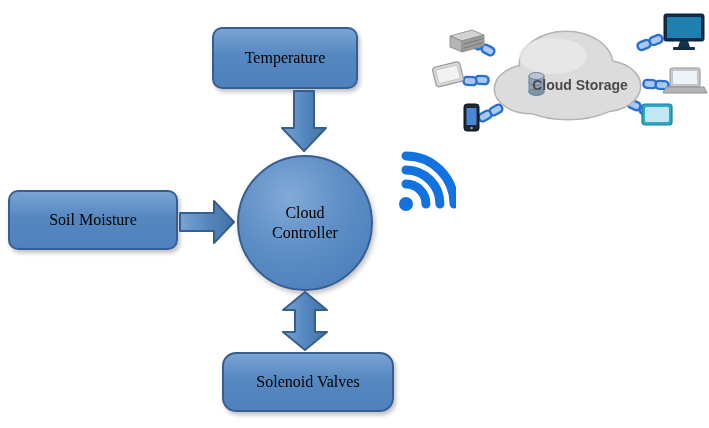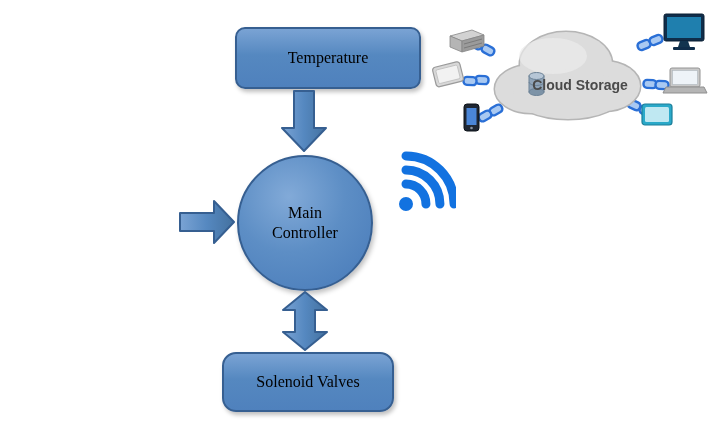--- a/index.html
+++ b/index.html
@@ -33,21 +33,21 @@
     box-shadow: 2px 3px 4px rgba(0,0,0,0.25);
   }
 
   .circle {
     background: radial-gradient(circle at 38% 30%, #82aad8 0%, #5d8ec5 45%, #4f81bd 80%);
     border: 2px solid #365f91;
     border-radius: 50%;
     box-shadow: 2px 3px 5px rgba(0,0,0,0.25);
   }
 
-  .node-temperature { left: 235px; top: 27px;  width: 186px; height: 62px; }
+  .node-temperature { left: 212px; top: 27px;  width: 146px; height: 62px; }
   .node-soil        { left: 8px;   top: 190px; width: 170px; height: 60px; }
   .node-controller  { left: 237px; top: 155px; width: 136px; height: 136px; }
   .node-solenoid    { left: 222px; top: 352px; width: 172px; height: 60px; border-radius: 14px; }
 
   .abs { position: absolute; }
   .arrow-down   { left: 280px; top: 90px;  }
   .arrow-right  { left: 179px; top: 199px; }
   .arrow-double { left: 281px; top: 291px; }
   .wifi         { left: 366px; top: 138px; }
   .cloud-cluster{ left: 428px; top: 4px;   }
@@ -61,23 +61,26 @@
 </style>
 </head>
 <body>
 
 <div class="canvas">
 
   <div class="node box node-temperature">
     <span>Temperature</span>
   </div>
 
+  <div class="node box node-soil">
+    <span>Soil Moisture</span>
+  </div>
 
   <div class="node circle node-controller">
-    <span>Main</span>
+    <span>Cloud</span>
     <span>Controller</span>
   </div>
 
   <div class="node box node-solenoid">
     <span>Solenoid Valves</span>
   </div>
 
   <svg class="abs arrow-down" width="48" height="62" viewBox="0 0 48 62">
     <defs>
       <linearGradient id="arrowGrad" x1="0" y1="0" x2="1" y2="0">

